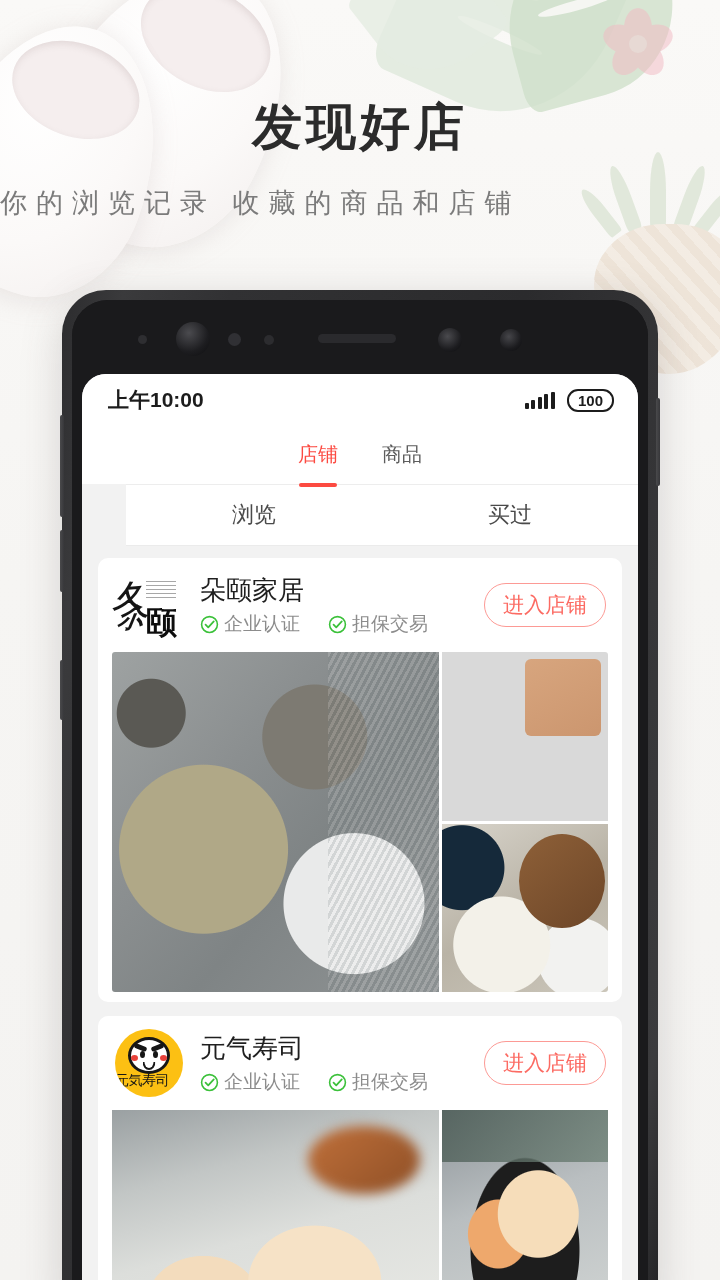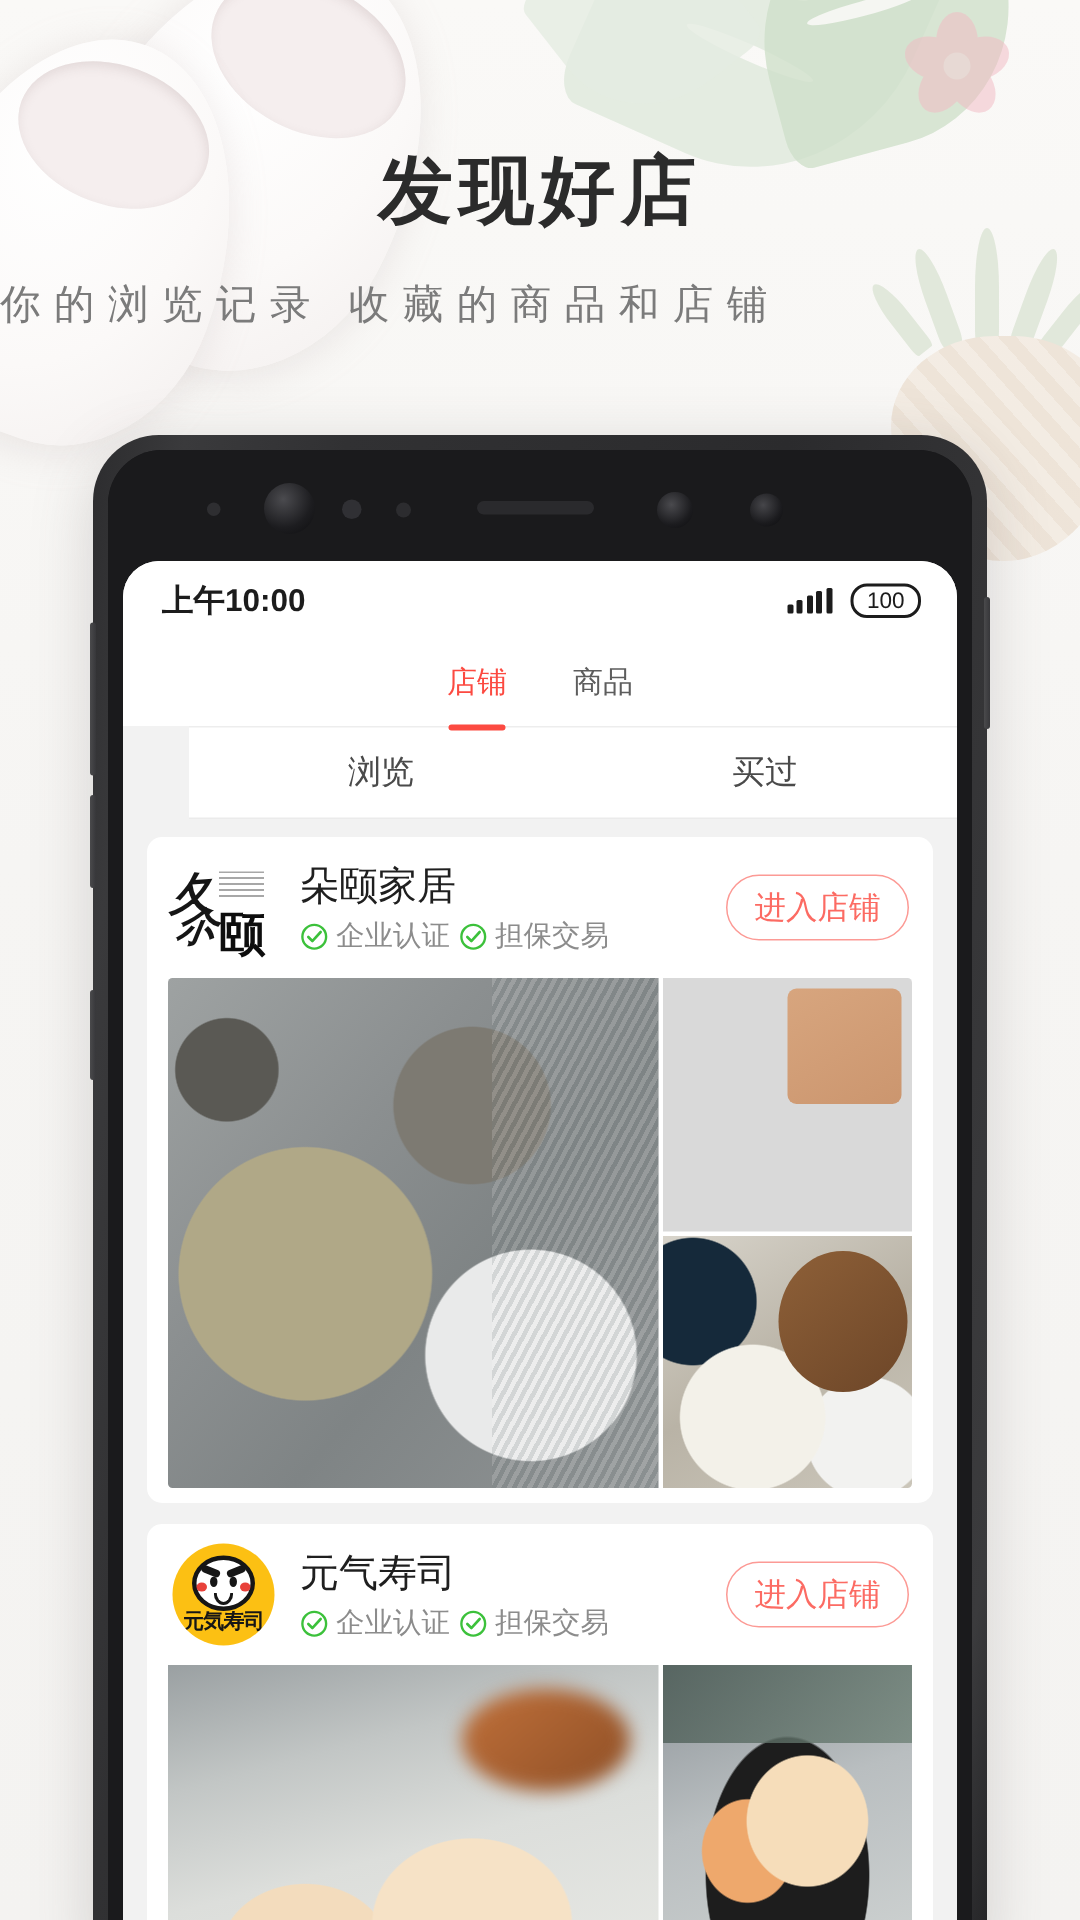--- a/index.html
+++ b/index.html
@@ -125,21 +125,21 @@
   }
   .status-time { font-size:21px; color:#1c1c1c; font-weight:700; letter-spacing:0; }
   .status-right { display:flex; align-items:center; gap:12px; }
   .signal { display:flex; align-items:flex-end; gap:2.5px; height:17px; }
   .signal i { width:4px; background:#1c1c1c; border-radius:1px; display:block; }
   .signal i:nth-child(1){height:6px;} .signal i:nth-child(2){height:9px;}
   .signal i:nth-child(3){height:12px;} .signal i:nth-child(4){height:15px;}
   .signal i:nth-child(5){height:17px;}
   .battery {
     border:2px solid #1c1c1c; border-radius:11px; padding:1px 9px;
-    font-size:15px; font-weight:normal; color:#1c1c1c; line-height:17px;
+    font-size:15px; font-weight:bold; color:#1c1c1c; line-height:17px;
   }
 
   .maintabs {
     height:58px; background:#fff; display:flex; align-items:center;
     justify-content:center; gap:44px; position:relative;
   }
   .maintab { font-size:20px; color:#5d5d5d; position:relative; padding-bottom:2px; }
   .maintab.active { color:#fc4a41; }
   .maintab.active::after {
     content:""; position:absolute; left:50%; transform:translateX(-50%);
@@ -201,27 +201,27 @@
   .sushi-eye { position:absolute; top:11px; width:5px; height:7px; background:#161616; border-radius:50%; }
   .sushi-eye.l { left:9px; } .sushi-eye.r { right:9px; }
   .sushi-cheek { position:absolute; top:15px; width:7px; height:6px; background:#e8413a; border-radius:50%; }
   .sushi-cheek.l { left:0px; } .sushi-cheek.r { right:0px; }
   .sushi-mouth {
     position:absolute; left:50%; top:22px; transform:translateX(-50%);
     width:13px; height:8px; border:2.5px solid #161616; border-top:none;
     border-radius:0 0 50% 50%/0 0 100% 100%;
   }
   .sushi-name {
-    position:absolute; left:0; bottom:7px; width:100%; text-align:center;
-    font-size:14px; font-weight:bold; color:#161616; letter-spacing:-.5px;margin-top:14px;
+    position:absolute; left:0; bottom:7px; width:100%; text-align:left;
+    font-size:14px; font-weight:normal; color:#161616; letter-spacing:-.5px;margin-top:14px;
   }
 
   .store-meta { flex:1; padding-left:14px; min-width:0; }
   .store-name { font-size:26px; color:#1f1f1f; font-weight:500; line-height:34px; }
-  .store-badges { display:flex; align-items:center; gap:6px; margin-top:4px; }
+  .store-badges { display:flex; align-items:center; gap:28px; margin-top:4px; }
   .badge { display:flex; align-items:center; gap:5px; }
   .badge-text { font-size:19px; color:#8c8c8c; }
   .check-ico { width:19px; height:19px; flex:none; display:block; }
 
   .enter-btn {
     flex:none; border:1.6px solid #fc9a95; color:#fc6b63; background:#fff;
     border-radius:22px; font-size:21px; padding:7px 18px; white-space:nowrap;
   }
 
   .photo-grid {

